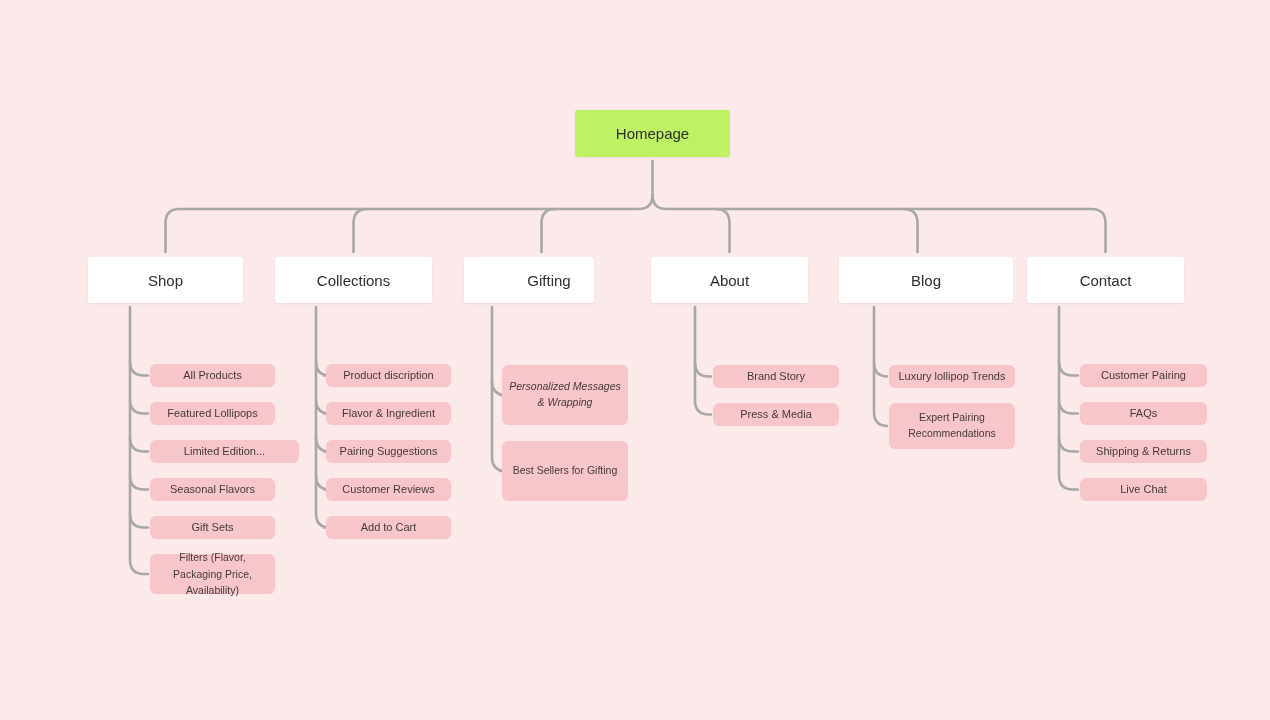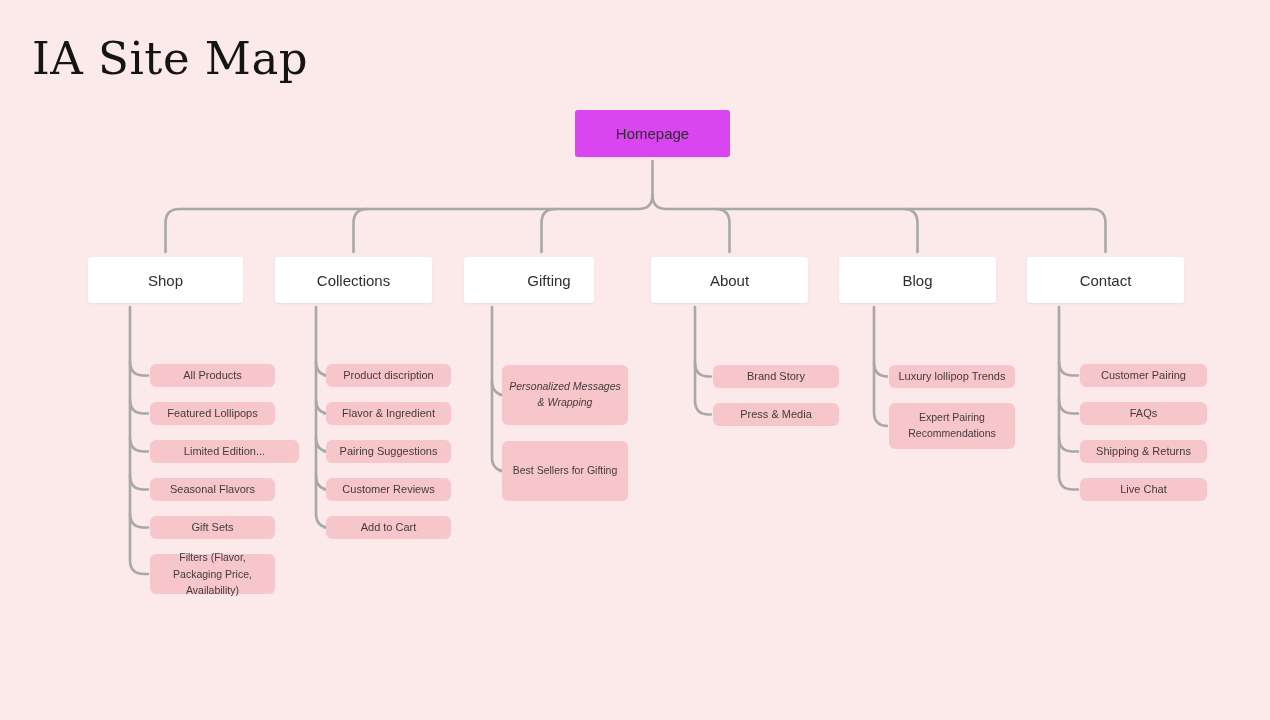--- a/index.html
+++ b/index.html
@@ -42,21 +42,21 @@
   .node {
     position: absolute;
     box-sizing: border-box;
     display: flex;
     align-items: center;
     justify-content: center;
     text-align: center;
     color: #3d3d3d;
   }
   .node-root {
-    background: #d946ef;
+    background: #bef264;
     border-radius: 3px;
     font-size: 15px;
     color: #2e2e2e;
     box-shadow: 0 1px 2px rgba(140,100,100,0.10);
   }
   .node-cat {
     background: #ffffff;
     border-radius: 3px;
     font-size: 15px;
     color: #2e2e2e;
@@ -76,21 +76,20 @@
   }
   .node-leaf.tall {
     font-size: 10.5px;
   }
 </style>
 </head>
 <body>
 
 <div id="canvas">
 
-  <div class="page-title">IA Site Map</div>
 
   <svg id="wires" viewBox="0 0 1270 720" xmlns="http://www.w3.org/2000/svg">
       <path d="M 652.5 161 L 652.5 195" fill="none" stroke="#a8a8a8" stroke-width="2.6" stroke-linecap="round"></path>
       <path d="M 165.5 252
       L 165.5 223
       Q 165.5 209 179.5 209
       L 638.5 209
       Q 652.5 209 652.5 195" fill="none" stroke="#a8a8a8" stroke-width="2.6" stroke-linecap="round"></path>
       <path d="M 1105.5 252
       L 1105.5 223
@@ -184,21 +183,21 @@
       <div class="node node-leaf" style="left: 326px; top: 402px; width: 125px; height: 23px;">Flavor &amp; Ingredient</div>
       <div class="node node-leaf" style="left: 326px; top: 440px; width: 125px; height: 23px;">Pairing Suggestions</div>
       <div class="node node-leaf" style="left: 326px; top: 478px; width: 125px; height: 23px;">Customer Reviews</div>
       <div class="node node-leaf" style="left: 326px; top: 516px; width: 125px; height: 23px;">Add to Cart</div>
       <div class="node node-cat" style="left: 464px; top: 257px; width: 130px; height: 46px; padding-left: 40px;">Gifting</div>
       <div class="node node-leaf tall" style="left: 502px; top: 365px; width: 126px; height: 60px; font-style: italic;">Personalized Messages &amp; Wrapping</div>
       <div class="node node-leaf tall" style="left: 502px; top: 441px; width: 126px; height: 60px;">Best Sellers for Gifting</div>
       <div class="node node-cat" style="left: 651px; top: 257px; width: 157px; height: 46px;">About</div>
       <div class="node node-leaf" style="left: 713px; top: 365px; width: 126px; height: 23px;">Brand Story</div>
       <div class="node node-leaf" style="left: 713px; top: 403px; width: 126px; height: 23px;">Press &amp; Media</div>
-      <div class="node node-cat" style="left: 839px; top: 257px; width: 157px; height: 46px;">Blog</div>
+      <div class="node node-cat" style="left: 839px; top: 257px; width: 174px; height: 46px;">Blog</div>
       <div class="node node-leaf" style="left: 889px; top: 365px; width: 126px; height: 23px;">Luxury lollipop Trends</div>
       <div class="node node-leaf tall" style="left: 889px; top: 403px; width: 126px; height: 46px;">Expert Pairing Recommendations</div>
       <div class="node node-cat" style="left: 1027px; top: 257px; width: 157px; height: 46px;">Contact</div>
       <div class="node node-leaf" style="left: 1080px; top: 364px; width: 127px; height: 23px;">Customer Pairing</div>
       <div class="node node-leaf" style="left: 1080px; top: 402px; width: 127px; height: 23px;">FAQs</div>
       <div class="node node-leaf" style="left: 1080px; top: 440px; width: 127px; height: 23px;">Shipping &amp; Returns</div>
       <div class="node node-leaf" style="left: 1080px; top: 478px; width: 127px; height: 23px;">Live Chat</div>
     </div>
 
 </div>

